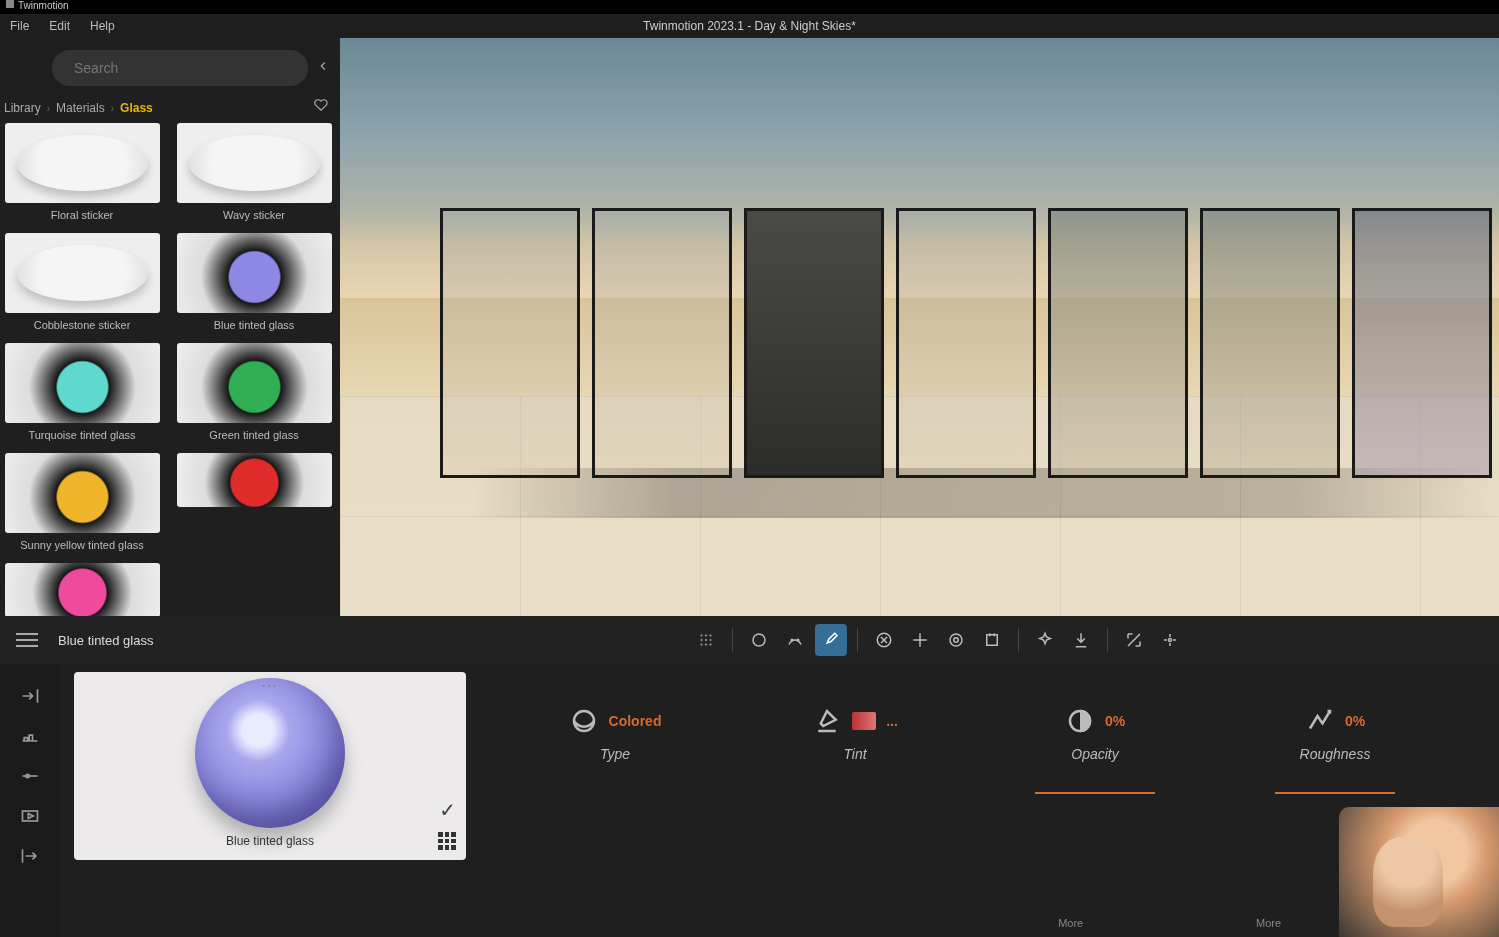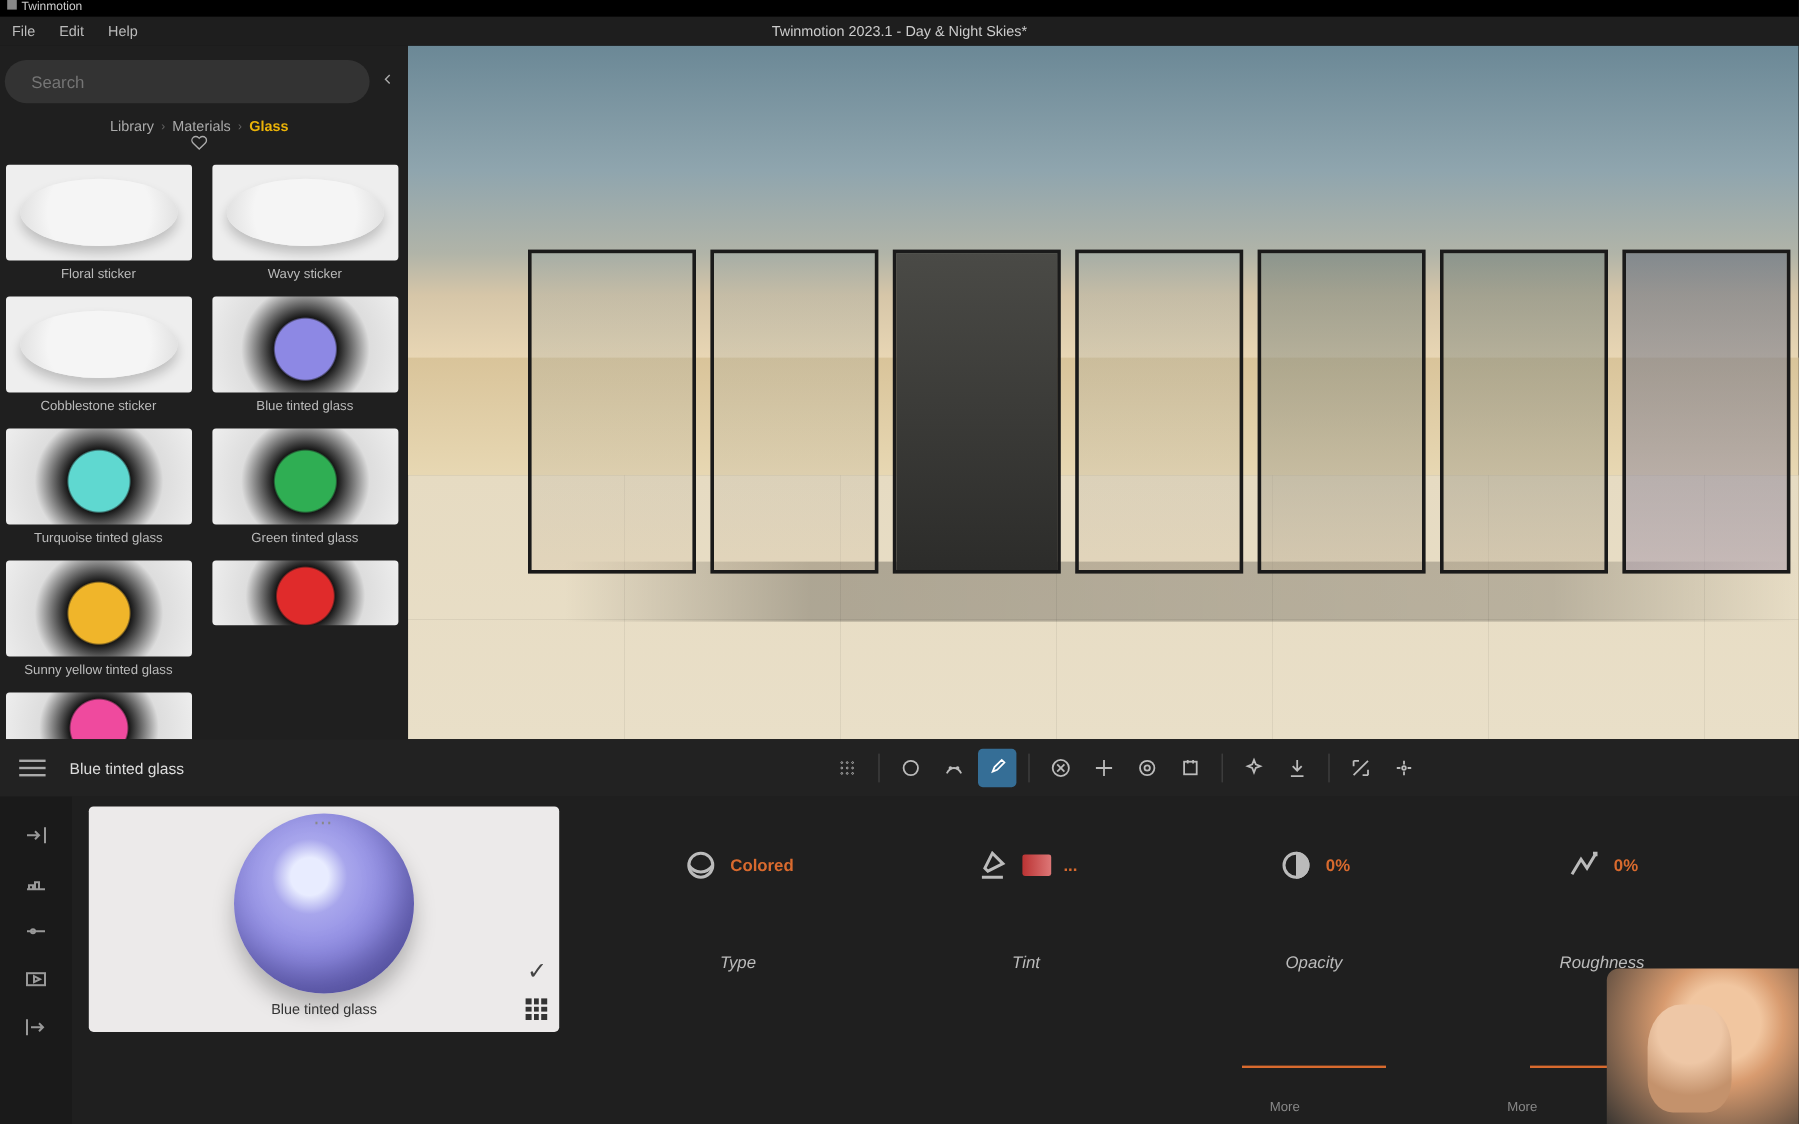--- a/index.html
+++ b/index.html
@@ -5,26 +5,26 @@
   * { box-sizing: border-box; margin: 0; padding: 0; font-family: "Segoe UI", Arial, sans-serif; }
   body { width: 1499px; height: 937px; background: #1a1a1a; color: #ccc; overflow: hidden; position: relative; }
   .titlebar { height: 14px; background: #000; display: flex; align-items: flex-start; padding-left: 6px; }
   .titlebar-logo { width: 8px; height: 8px; background: #888; margin-right: 4px; }
   .titlebar-text { font-size: 10px; color: #ccc; }
   .menubar { height: 24px; background: #1e1e1e; display: flex; align-items: center; position: relative; }
   .menubar-item { padding: 0 10px; font-size: 12px; color: #bbb; cursor: pointer; }
   .doc-title { position: absolute; left: 0; right: 0; text-align: center; font-size: 12px; color: #ccc; pointer-events: none; }
   .main-row { display: flex; height: 578px; }
   .library-panel { width: 340px; background: #1f1f1f; display: flex; flex-direction: column; }
-  .search-row { display: flex; align-items: center; padding: 12px 10px 8px 4px; gap:8px;}
+  .search-row { display: flex; align-items: center; padding: 12px 10px 8px 4px; gap:8px;margin-left:48px;}
   .search-box { flex:1; height: 36px; background: #333; border-radius: 18px; display: flex; align-items: center; padding: 0 14px; gap:8px;}
   .search-icon { color:#aaa; font-size:14px; }
   .search-input { flex:1; background:transparent; border:none; color:#bbb; font-size:14px; outline:none; }
   .collapse-icon { color:#aaa; font-size:16px; cursor:pointer; }
-  .breadcrumb-row { display:flex; align-items:center; justify-content:space-between; padding: 4px 12px 8px 4px; font-size:12px; color:#aaa;flex-direction:column; }
+  .breadcrumb-row { display:flex; align-items:flex-end; justify-content:space-between; padding: 4px 12px 8px 4px; font-size:12px; color:#aaa; }
   .bc-items { display:flex; gap:6px; align-items:center; }
   .bc-item { cursor:pointer; }
   .bc-sep { color:#666; font-size:10px; }
   .bc-current { color:#eab308; font-weight:600; }
   .heart-icon { color:#aaa; cursor:pointer; }
   .materials-grid { flex:1; overflow:hidden; display:grid; grid-template-columns: 1fr 1fr; gap:8px; padding:0 4px 0 0; align-content:start; position:relative;}
   .mat-card { display:flex; flex-direction:column; align-items:center; cursor:pointer; }
   .mat-thumb { width:155px; height:80px; border-radius:3px; background: radial-gradient(circle at 50% 55%, var(--ball, #999) 0%, var(--ball, #999) 28%, rgba(0,0,0,0.25) 30%, #ddd 60%, #eee 100%); position:relative; }
   .mat-thumb.pattern { background: #eee; position:relative; overflow:hidden;}
   .mat-thumb.pattern::after{ content:""; position:absolute; inset:12px; background: radial-gradient(circle at 50% 50%, #f5f5f5 0 60%, #ddd 100%); border-radius:50%; box-shadow:0 6px 10px rgba(0,0,0,.2);}
@@ -57,21 +57,21 @@
   .dock-lbtn svg{width:100%;height:100%;}
   .dock-preview { width:420px; padding:8px 14px; display:flex;}
   .preview-card { width:402px; height:188px; border-radius:4px; background:#eceaea; display:flex; flex-direction:column; align-items:center; position:relative;}
   .preview-ball { width:150px; height:150px; margin-top:6px; border-radius:50%; background: radial-gradient(circle at 42% 35%, #e8ecff 0 12%, #a8a6ec 24%, #8b87e2 55%, #7974d8 70%, #5e59c2 100%); box-shadow: inset -10px -18px 30px rgba(0,0,0,.25), 0 12px 18px rgba(0,0,0,.25);}
   .preview-label { font-size:12px; color:#333; margin-top:6px;}
   .preview-dots { position:absolute; top:4px; left:50%; transform:translateX(-50%); color:#888; font-size:16px; letter-spacing:2px;}
   .preview-check { position:absolute; right:10px; bottom:38px; font-size:20px; color:#444;}
   .preview-grid-icon { position:absolute; right:10px; bottom:10px; width:18px; height:18px; display:grid; grid-template-columns:repeat(3,1fr); grid-template-rows:repeat(3,1fr); gap:2px;}
   .preview-grid-icon div{background:#333;}
   .dock-props { flex:1; display:flex; padding:40px 20px 0 60px; gap:90px; position:relative;}
-  .prop { display:flex; flex-direction:column; align-items:center; width:150px;gap:48px;}
+  .prop { display:flex; flex-direction:column; align-items:center; width:150px;}
   .prop-icon-row { display:flex; align-items:center; gap:10px; height:34px;}
   .prop-icon { width:30px; height:30px; color:#bbb;}
   .prop-icon svg{width:100%;height:100%;}
   .prop-val { color:#d86a2e; font-size:14px; font-weight:600;}
   .prop-label { font-size:14px; color:#bbb; margin-top:8px;font-style:italic;}
   .prop-slider { width:120px; height:2px; background:#d86a2e; margin-top:30px; position:relative;}
   .tint-swatch { width:24px; height:18px; background: linear-gradient(to right,#b33,#c55,#d77); border-radius:2px;}
   .webcam-pip { position:absolute; right:0; bottom:0; width:160px; height:130px; background: radial-gradient(circle at 60% 35%, #f1c6a0 0 25%, #d89b6f 40%, #3a3632 100%); border-top-left-radius:10px; overflow:hidden;}
   .webcam-pip::after{content:"";position:absolute;left:34px;top:30px;width:70px;height:90px;background:radial-gradient(circle at 50% 25%,#eec7a6 0 35%,#c4926c 70%);border-radius:40% 40% 30% 30%;}  
   .more-row { position:absolute; bottom:8px; left:0; right:0; display:flex;}

